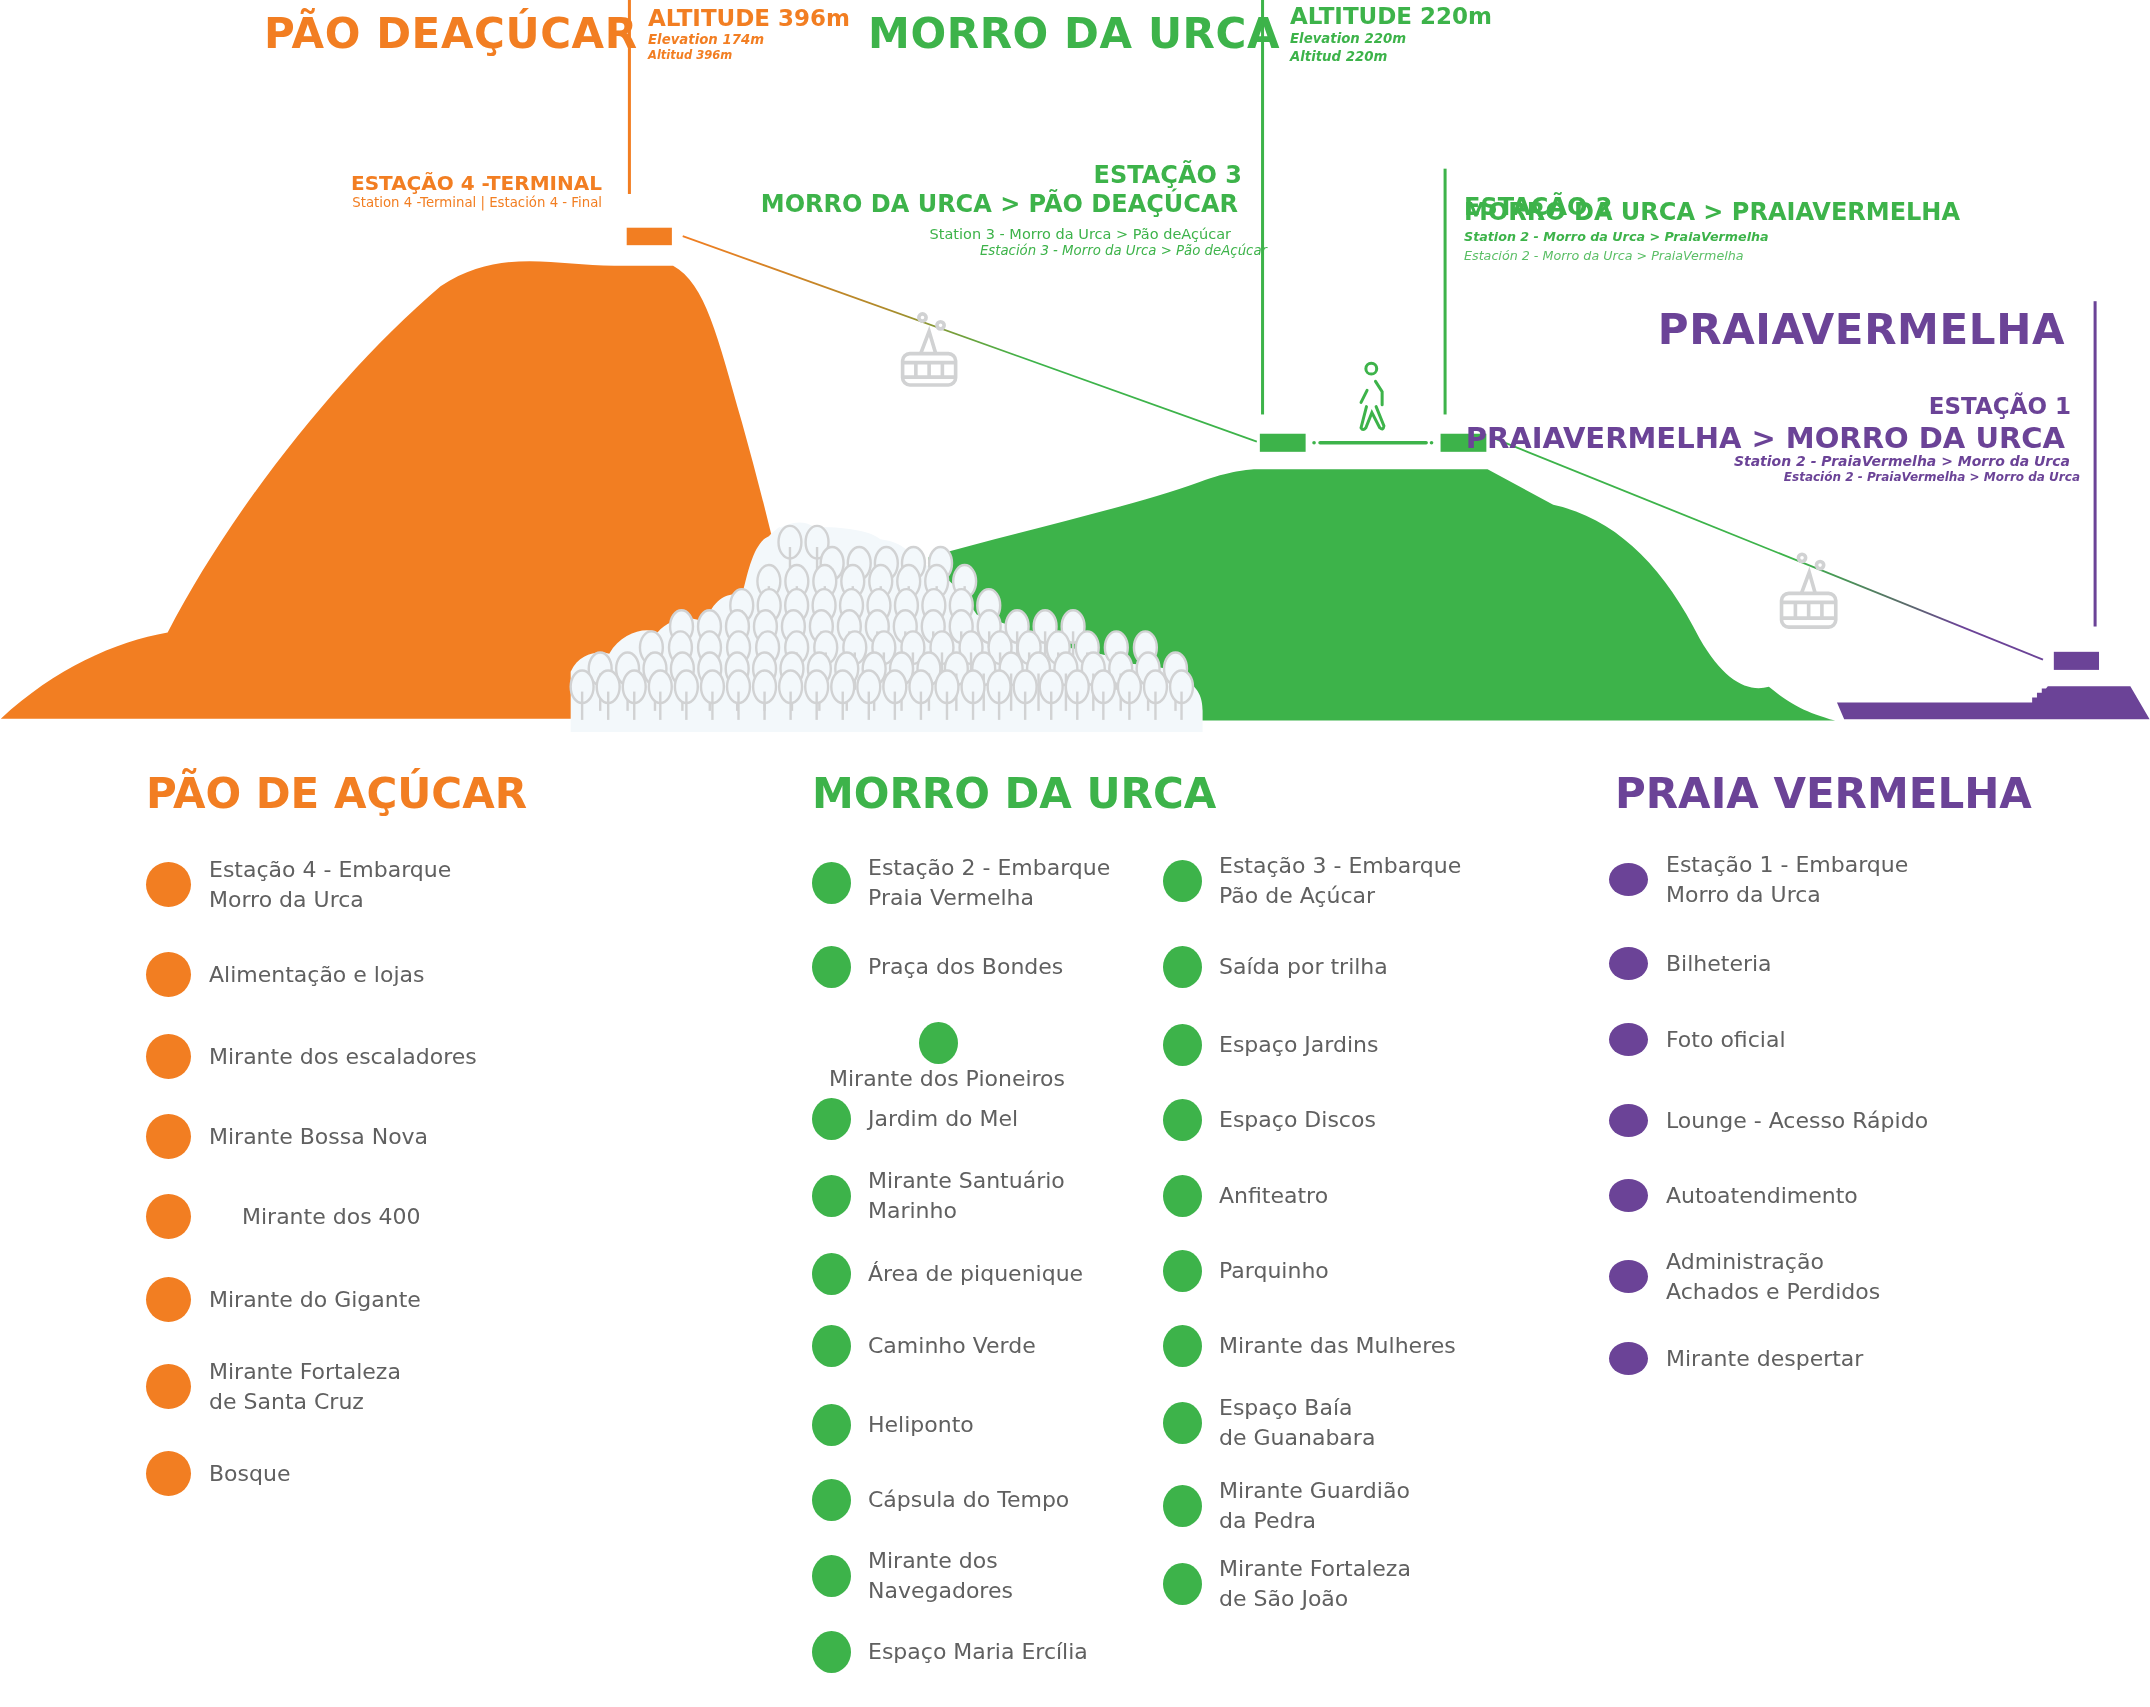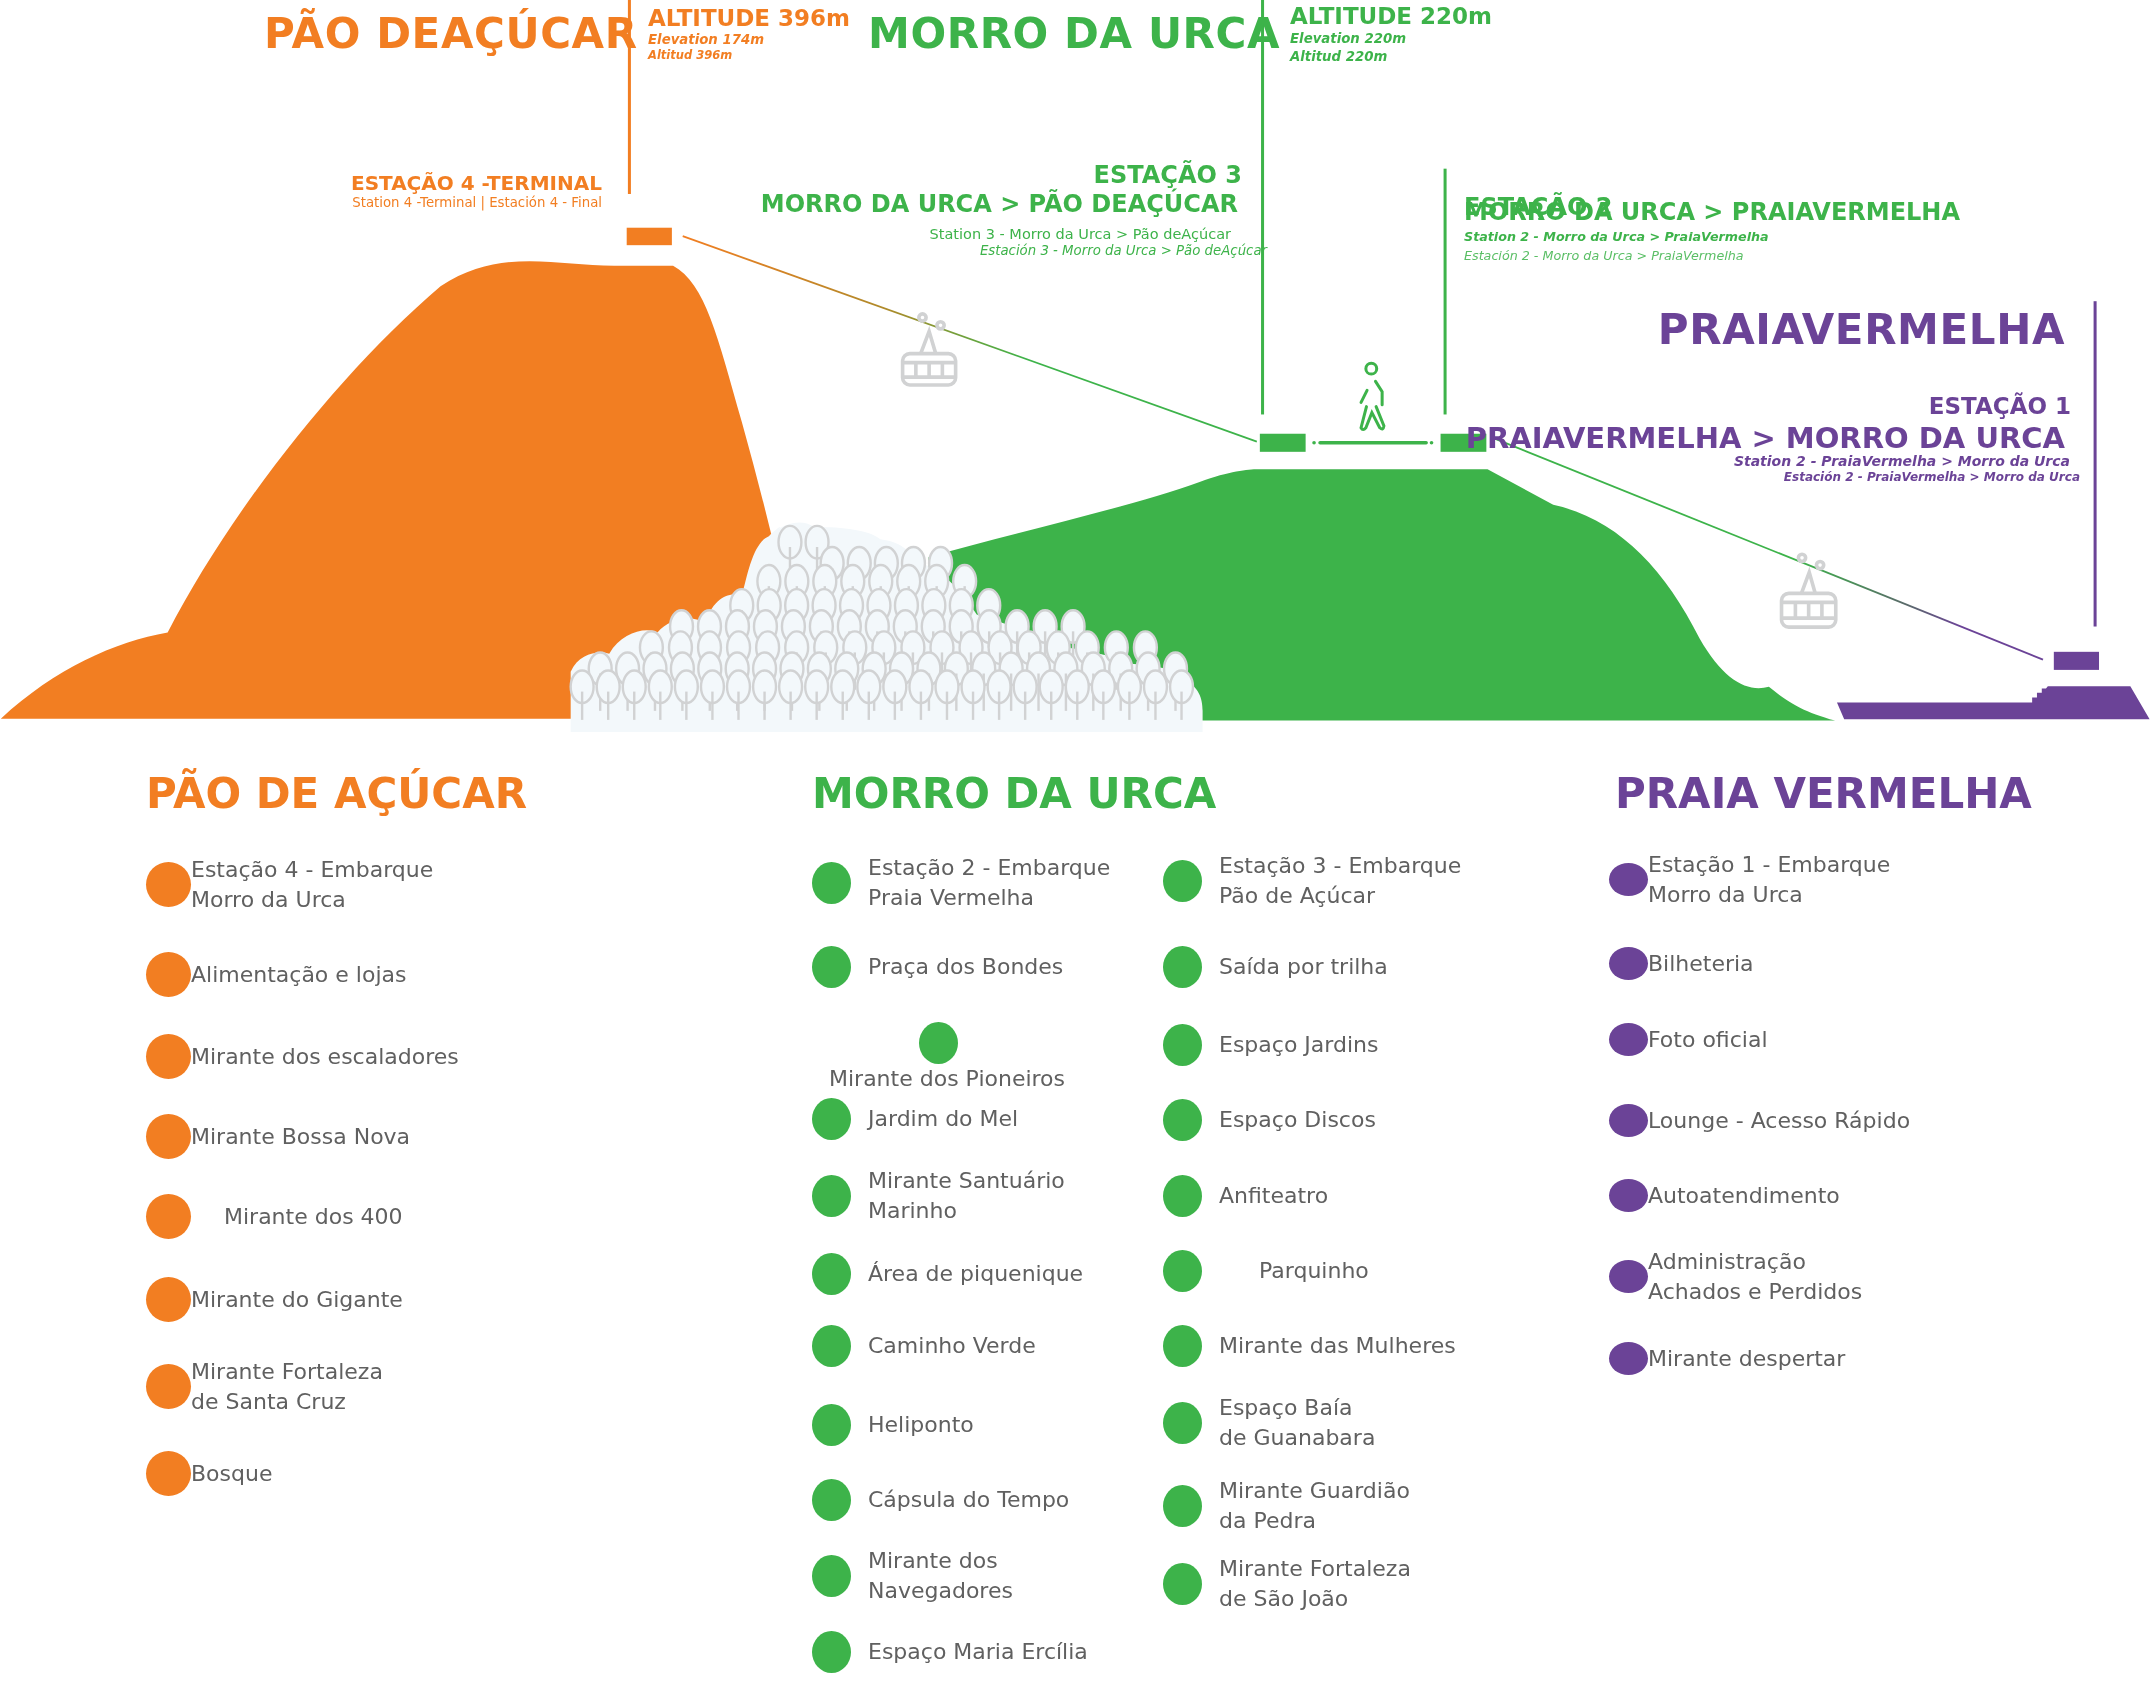--- a/index.html
+++ b/index.html
@@ -13,21 +13,21 @@
   .alt-sub{font-family:"DejaVu Sans",sans-serif;font-weight:bold;font-style:italic;font-size:13.3px;white-space:nowrap;line-height:1.35;}
   .st-title{font-family:"DejaVu Sans",sans-serif;font-weight:bold;font-size:22px;white-space:nowrap;line-height:1.3;}
   .st-sub{font-family:"DejaVu Sans",sans-serif;font-size:13.3px;white-space:nowrap;line-height:1.4;}
   .st-sub-it{font-family:"DejaVu Sans",sans-serif;font-style:italic;font-size:13.3px;white-space:nowrap;line-height:1.4;}
   .right{text-align:right;}
   .legend-title{font-family:"DejaVu Sans",sans-serif;font-weight:bold;font-size:42px;white-space:nowrap;line-height:1;position:absolute;}
   .legend-item{position:absolute;display:flex;align-items:center;}
   .dot{width:45px;height:45px;border-radius:50%;flex:none;}
   .dot.g{width:39px;height:42px;}
   .dot.p{width:39px;height:33px;}
-  .legend-text{font-family:"DejaVu Sans",sans-serif;font-size:22px;color:#606060;line-height:1.35;white-space:pre-line;}
+  .legend-text{font-family:"DejaVu Sans",sans-serif;font-size:22px;color:#606060;line-height:1.35;margin-left:18px;white-space:pre-line;}
   .legend-text.g{margin-left:17px;}
   svg{position:absolute;left:0;top:0;}
 </style>
 </head>
 <body>
 
 <svg width="2151" height="747" viewBox="0 0 3568 1240">
   <defs>
     <linearGradient id="cable1" x1="1130" y1="395" x2="2085" y2="735" gradientUnits="userSpaceOnUse">
       <stop offset="0" stop-color="#F27E22"></stop>
@@ -651,21 +651,21 @@
       <span class="legend-text g">Espaço Jardins</span>
     </div>
     <div class="legend-item" style="left: 1163px; top: 1097px; height: 45px;">
       <span class="dot g" style="background: rgb(61, 179, 74);"></span>
       <span class="legend-text g">Espaço Discos</span>
     </div>
     <div class="legend-item" style="left: 1163px; top: 1173px; height: 45px;">
       <span class="dot g" style="background: rgb(61, 179, 74);"></span>
       <span class="legend-text g">Anfiteatro</span>
     </div>
-    <div class="legend-item" style="left: 1163px; top: 1248px; height: 45px; gap: 40px;">
+    <div class="legend-item" style="left: 1163px; top: 1248px; height: 45px;">
       <span class="dot g" style="background: rgb(61, 179, 74);"></span>
       <span class="legend-text g">Parquinho</span>
     </div>
     <div class="legend-item" style="left: 1163px; top: 1323px; height: 45px;">
       <span class="dot g" style="background: rgb(61, 179, 74);"></span>
       <span class="legend-text g">Mirante das Mulheres</span>
     </div>
     <div class="legend-item" style="left: 1163px; top: 1400px; height: 45px;">
       <span class="dot g" style="background: rgb(61, 179, 74);"></span>
       <span class="legend-text g">Espaço Baía

